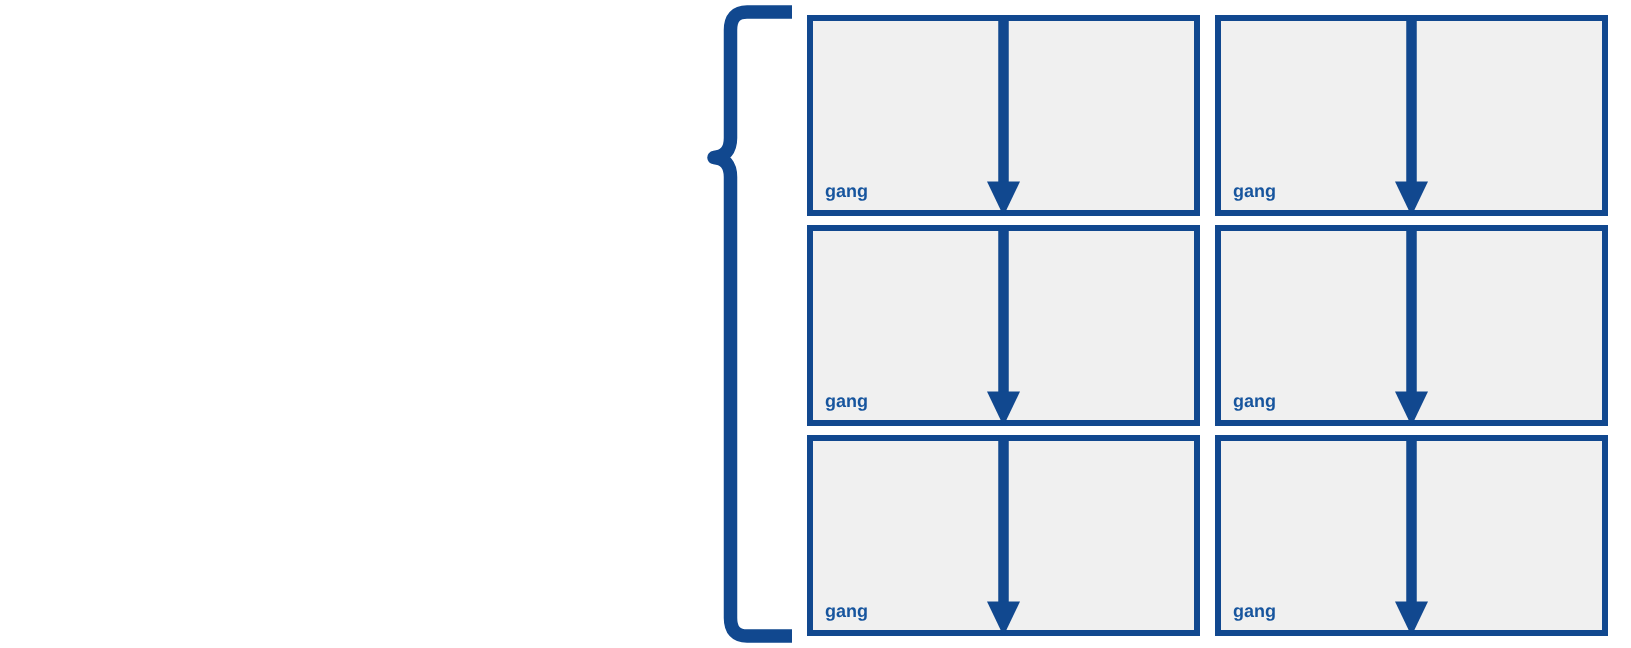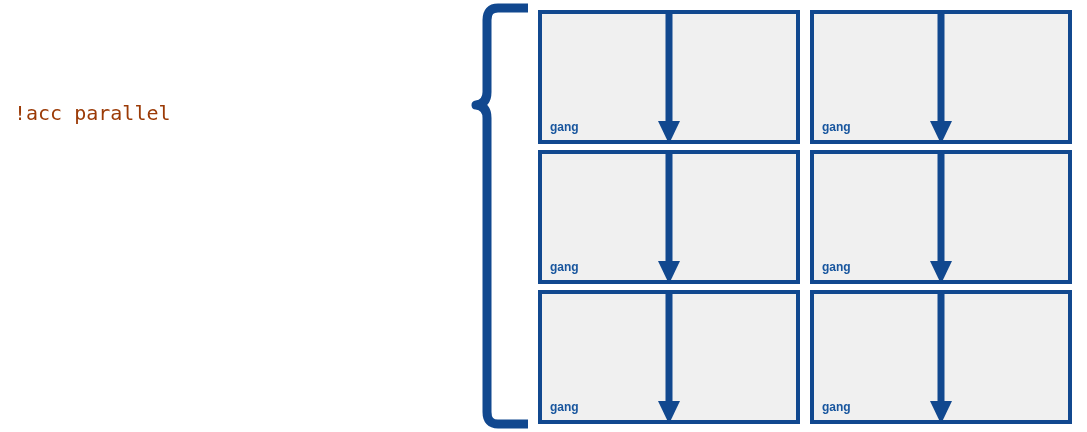--- a/index.html
+++ b/index.html
@@ -129,21 +129,20 @@
     height: 100%;
   }
 </style>
 </head>
 <body>
 
 <div id="slide">
 
   <div id="left-panel">
 
-    <div id="code-line">!acc parallel</div>
 
   </div>
 
   <div id="brace">
     <svg viewBox="0 0 78 432" width="78" height="432" aria-hidden="true">
       <path d="M 70 8
                L 40 8
                Q 29 8 29 20
                L 29 92
                Q 29 104 18 105

